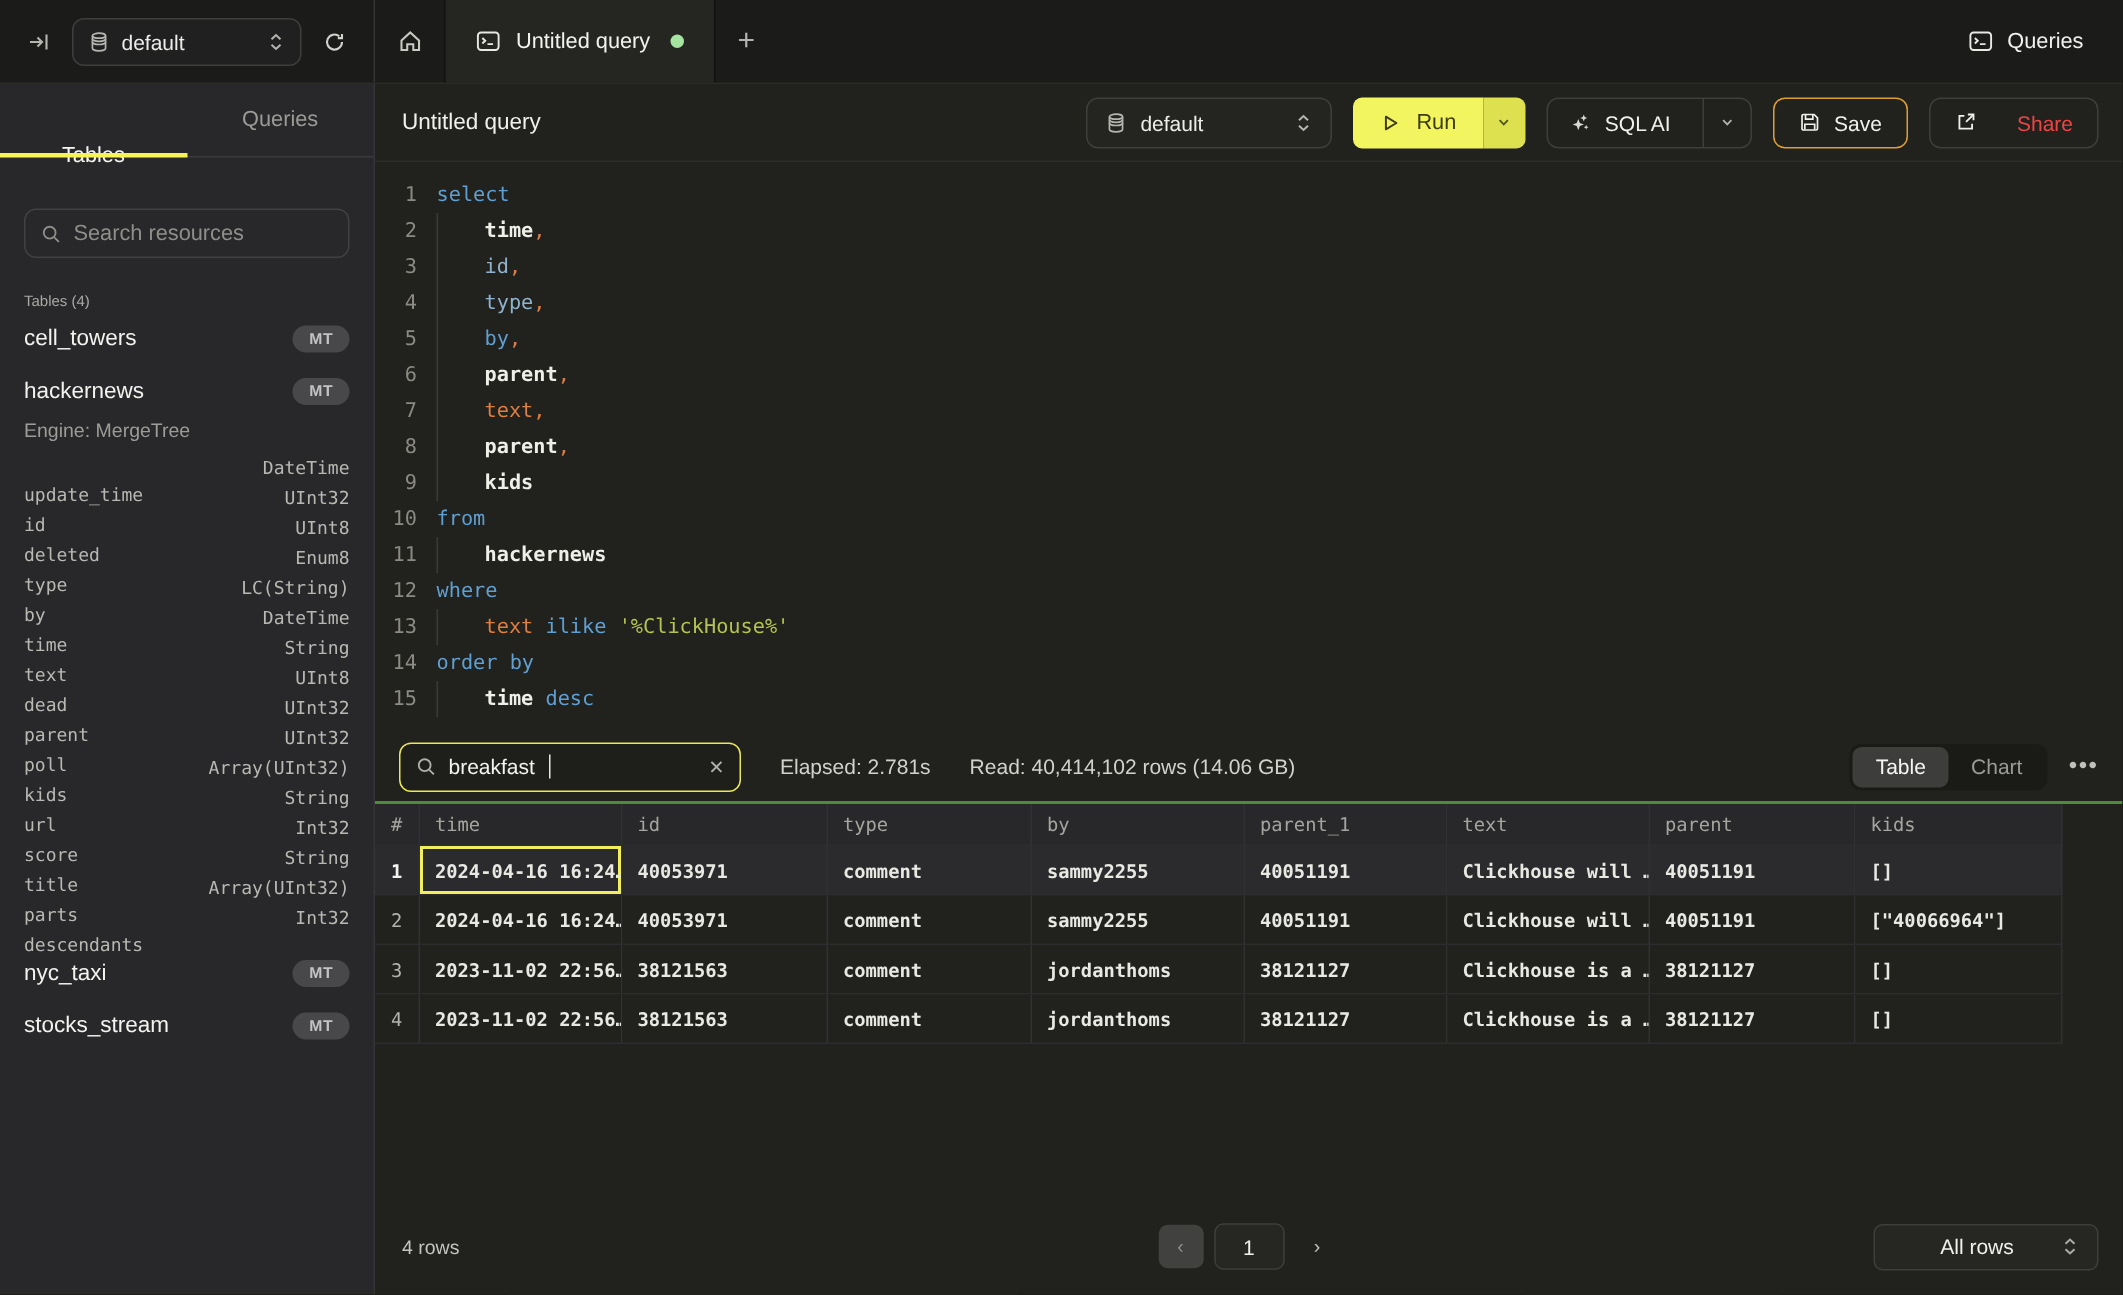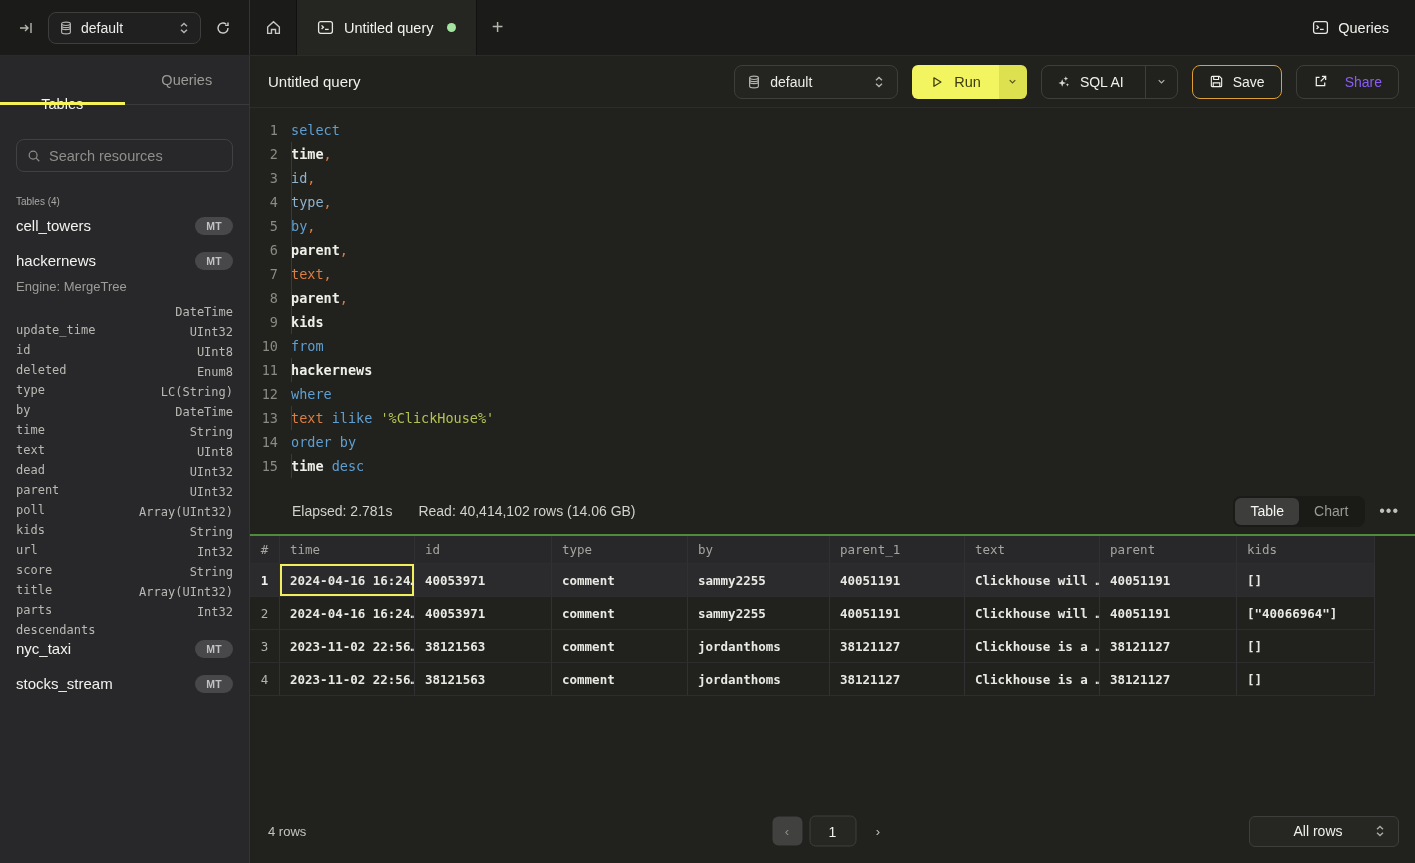--- a/index.html
+++ b/index.html
@@ -49,28 +49,28 @@
   .query-title { font-size:15px; color:#f0f0ed; margin-left:2px; }
   .qt-spacer { flex:1; }
   .toolbar-select { height:34px; display:flex; align-items:center; gap:9px; padding:0 12px; border:1px solid #3e3e3c; border-radius:8px; background:#242420; color:#ececea; font-size:14px; cursor:pointer; min-width:164px; }
   .toolbar-select .lbl { flex:1; }
   .run-split { display:flex; height:34px; cursor:pointer; }
   .run-main { display:flex; align-items:center; gap:10px; padding:0 18px; background:#f2f55f; color:#3c3c10; font-size:14.5px; font-weight:500; border:none; border-radius:6px 0 0 6px; cursor:pointer; }
   .run-caret { width:28px; background:#dde04f; border:none; border-radius:0 6px 6px 0; display:flex; align-items:center; justify-content:center; color:#55551e; cursor:pointer; }
   .sqlai-btn { height:34px; display:flex; align-items:center; padding:0 0 0 14px; border:1px solid #3e3e3c; border-radius:8px; background:#21211d; color:#f0f0ed; font-size:14px; cursor:pointer; gap:9px; }
   .sqlai-caret { width:32px; align-self:stretch; display:flex; align-items:center; justify-content:center; color:#b0b0ac; border-left:1px solid #3e3e3c; margin-left:12px; }
   .save-btn { height:34px; display:flex; align-items:center; gap:9px; padding:0 16px; background:#21211d; border:1.5px solid #dd9f33; border-radius:8px; color:#f0f0ed; font-size:14px; cursor:pointer; }
-  .share-btn { height:34px; display:flex; align-items:center; gap:17px; padding:0 16px; background:#21211d; border:1px solid #3e3e3c; border-radius:8px; color:#8b5cf6; font-size:14px; cursor:pointer; }
+  .share-btn { height:34px; display:flex; align-items:center; gap:27px; padding:0 16px; background:#21211d; border:1px solid #3e3e3c; border-radius:8px; color:#ef4444; font-size:14px; cursor:pointer; }
 
   
   .editor { height:380px; flex:none; padding-top:10px; font-family:"DejaVu Sans Mono",monospace; font-size:13.5px; overflow:hidden; }
   .ed-line { display:flex; height:24px; line-height:24px; }
   .ed-num { width:28px; flex:none; text-align:right; color:#8b8b84; }
   .ed-code { margin-left:13px; position:relative; white-space:pre; }
-  .ed-line.ind .ed-code { }
+  .ed-line.ind .ed-code { padding-left:32px; }
   .ed-line.ind .ed-code::before { content:''; position:absolute; left:0; top:0; bottom:0; border-left:1px solid #3b3b35; }
   .tok-kw { color:#5f9fd2; }
   .tok-ident { color:#efefe9; font-weight:bold; }
   .tok-ident2 { color:#8fb2cd; }
   .tok-op { color:#dd7e42; }
   .tok-punct { color:#dd7e42; }
   .tok-str { color:#b4c353; }
 
   
   .results-toolbar { height:46px; flex:none; display:flex; align-items:center; padding:0 16px; }
@@ -419,20 +419,31 @@
           <span class="ed-num">14</span>
           <span class="ed-code"><span class="tok-kw">order by</span></span>
         </div>
         <div class="ed-line ind">
           <span class="ed-num">15</span>
           <span class="ed-code"><span class="tok-ident">time </span><span class="tok-kw">desc</span></span>
         </div>
       </div>
 
     <div class="results-toolbar">
+      <div class="rsearch">
+        <span>
+          <svg width="14" height="14" viewBox="0 0 16 16" fill="none" stroke="#b0b0ac" stroke-width="1.4">
+              <circle cx="7" cy="7" r="4.5"></circle>
+              <path d="M10.5 10.5 14 14"></path>
+            </svg>
+        </span>
+        <span class="val">breakfast</span>
+          <span class="caret-bar"></span>
+        <button class="clear">✕</button>
+      </div>
       <span class="stat">Elapsed: 2.781s</span>
       <span class="stat">Read: 40,414,102 rows (14.06 GB)</span>
       <div class="rt-spacer"></div>
       <div class="segmented">
         <button class="seg active">Table</button>
         <button class="seg">Chart</button>
       </div>
       <button class="more-btn">•••</button>
     </div>
 

